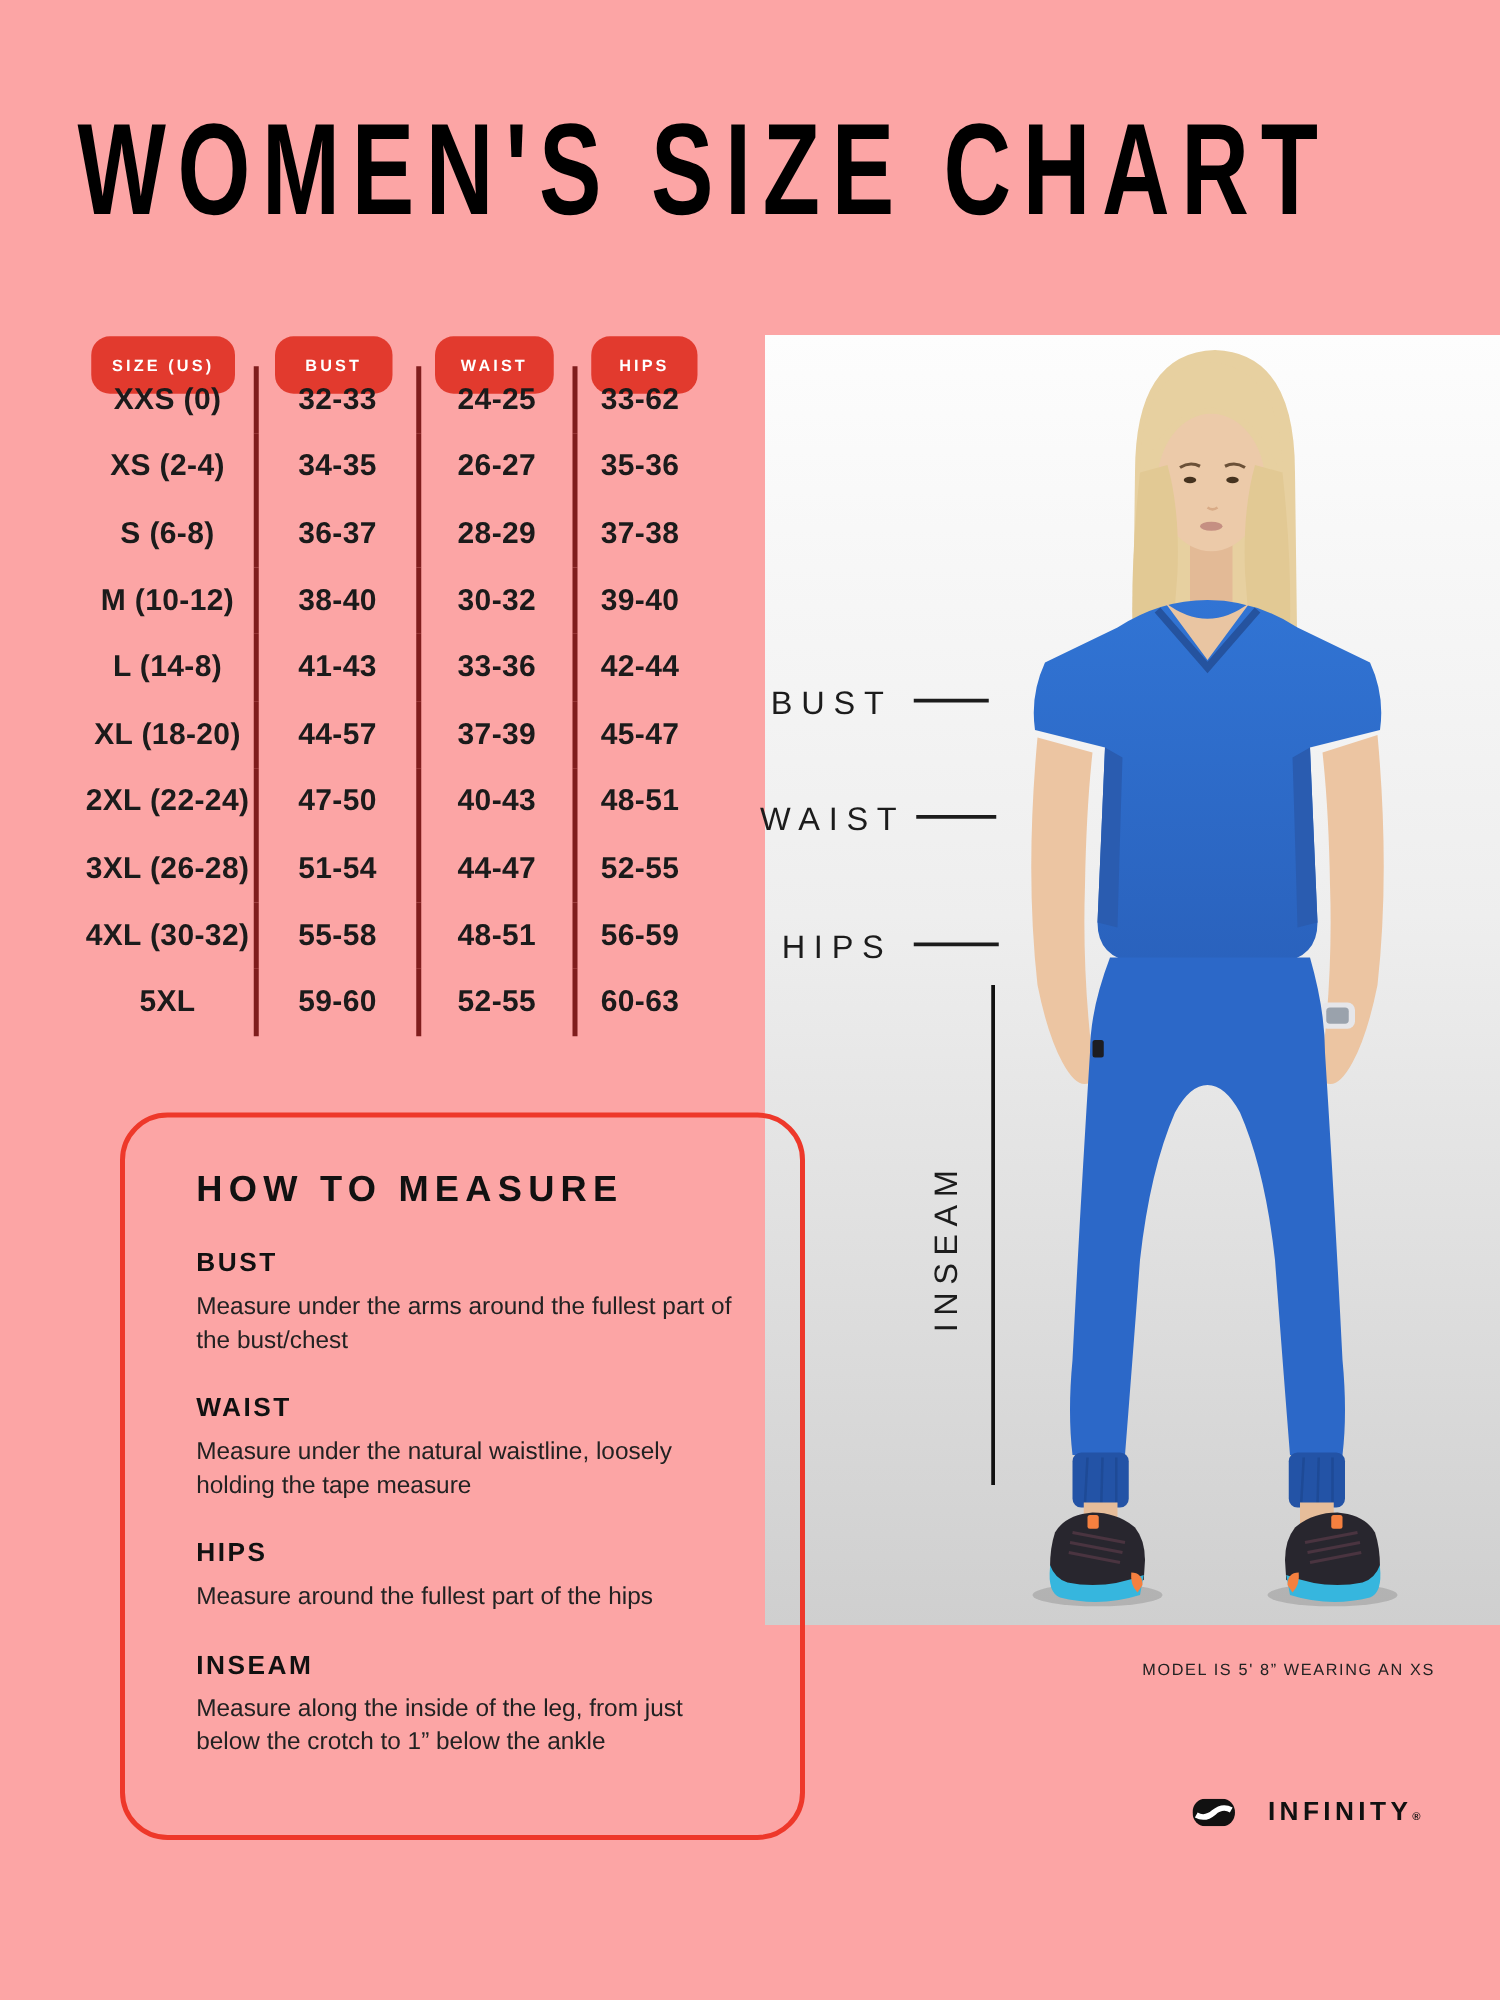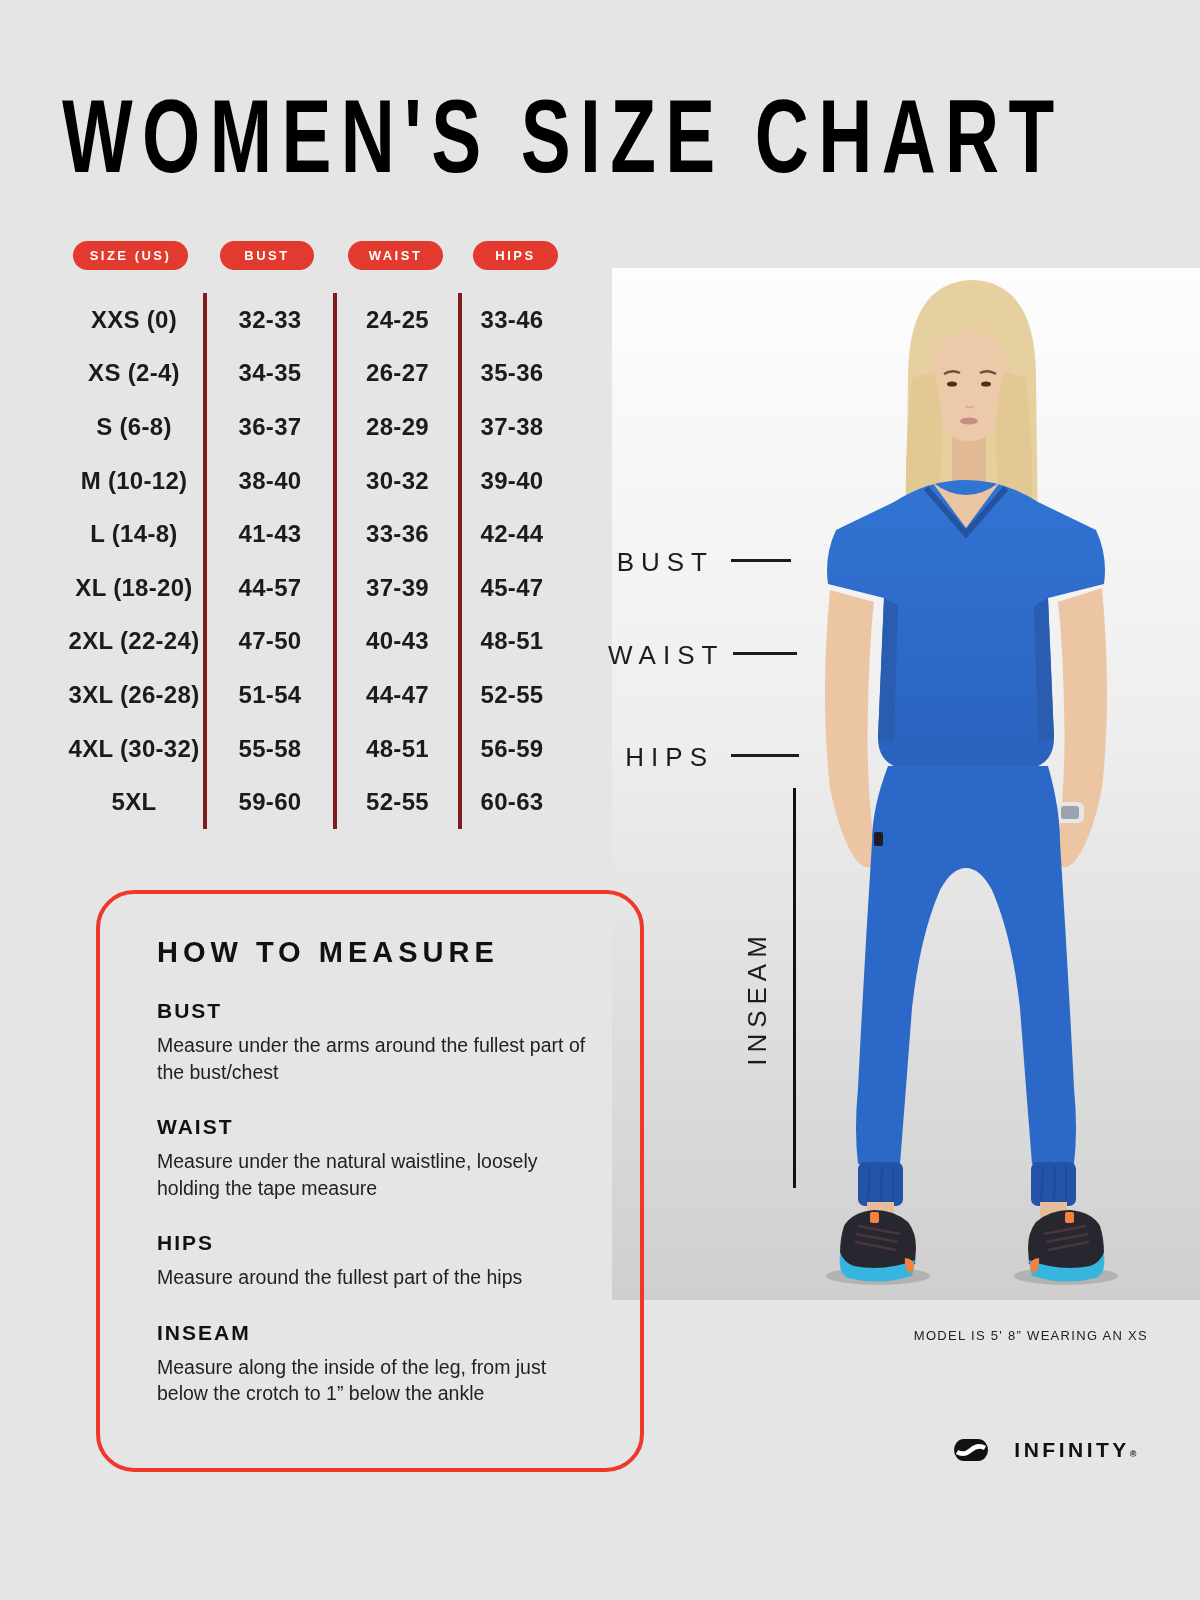--- a/index.html
+++ b/index.html
@@ -1,31 +1,31 @@
 <!DOCTYPE html>
 <html><head>
 <meta charset="utf-8">
 <style>
   html,body{margin:0;padding:0;background:#ffffff;}
   .canvas{
-    position:relative;width:1200px;height:1600px;background:#e5e5e5;
+    position:relative;width:1200px;height:1600px;background:#fca5a5;
     overflow:hidden;font-family:"Liberation Sans",sans-serif;color:#111;
   }
   
   .page-title{
     position:absolute;left:62px;top:84px;margin:0;
     font-size:104px;font-weight:bold;letter-spacing:13px;line-height:1;
     white-space:nowrap;color:#000;
     transform:scaleX(.72);transform-origin:left top;
   }
   
   .badge{
-    position:absolute;height:29px;border-radius:15px;background:#e23a2e;
+    position:absolute;height:46px;border-radius:15px;background:#e23a2e;
     color:#fff;font-size:13px;font-weight:bold;letter-spacing:2.5px;
-    display:flex;align-items:center;justify-content:center;
+    display:flex;align-items:center;justify-content:center;margin-top:28px;
   }
   #badge-size{left:73px;top:241px;width:115px;}
   #badge-bust{left:220px;top:241px;width:94px;}
   #badge-waist{left:348px;top:241px;width:95px;}
   #badge-hips{left:473px;top:241px;width:85px;}
   .size-table{
     position:absolute;left:65px;top:293px;width:497px;
     display:grid;grid-template-columns:138px 130px 125px 104px;
     grid-auto-rows:53.6px;
   }
@@ -94,21 +94,21 @@
 
   <div class="badge" id="badge-size">SIZE (US)</div>
   <div class="badge" id="badge-bust">BUST</div>
   <div class="badge" id="badge-waist">WAIST</div>
   <div class="badge" id="badge-hips">HIPS</div>
 
   <div class="size-table">
     <div class="cell">XXS (0)</div>
     <div class="cell mid">32-33</div>
     <div class="cell mid">24-25</div>
-    <div class="cell mid">33-46</div>
+    <div class="cell mid">33-62</div>
 
     <div class="cell">XS (2-4)</div>
     <div class="cell mid">34-35</div>
     <div class="cell mid">26-27</div>
     <div class="cell mid">35-36</div>
 
     <div class="cell">S (6-8)</div>
     <div class="cell mid">36-37</div>
     <div class="cell mid">28-29</div>
     <div class="cell mid">37-38</div>

